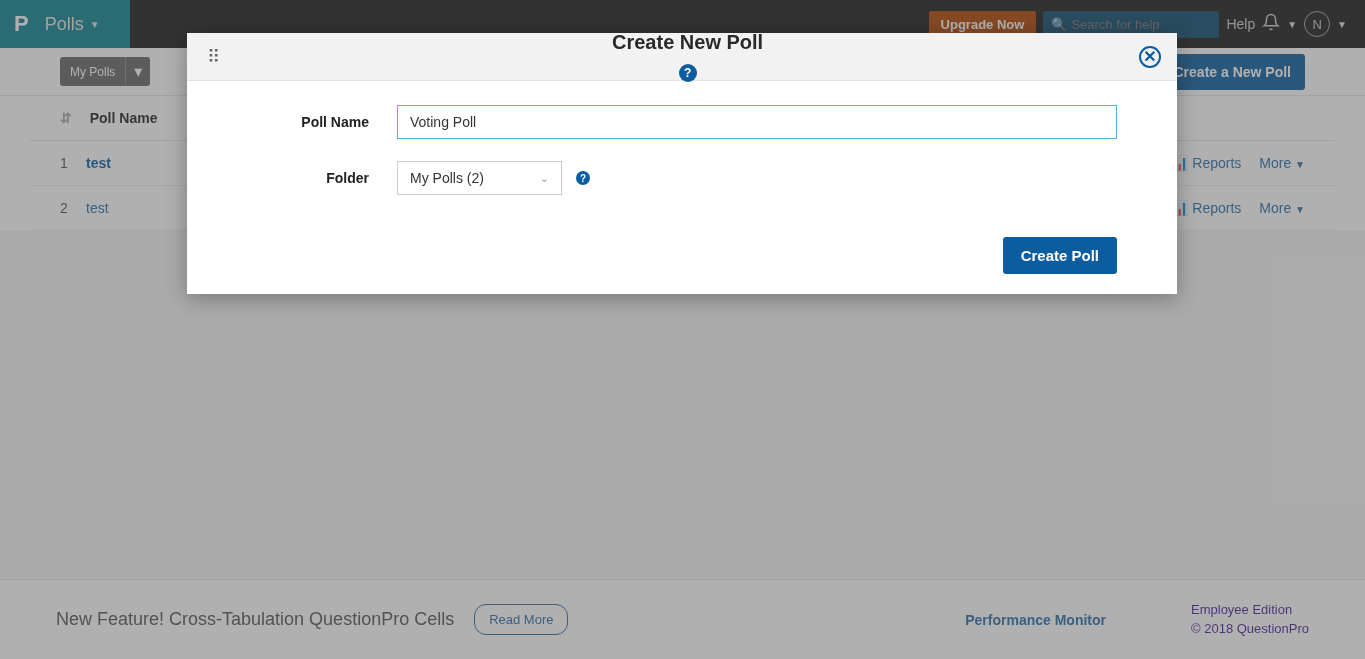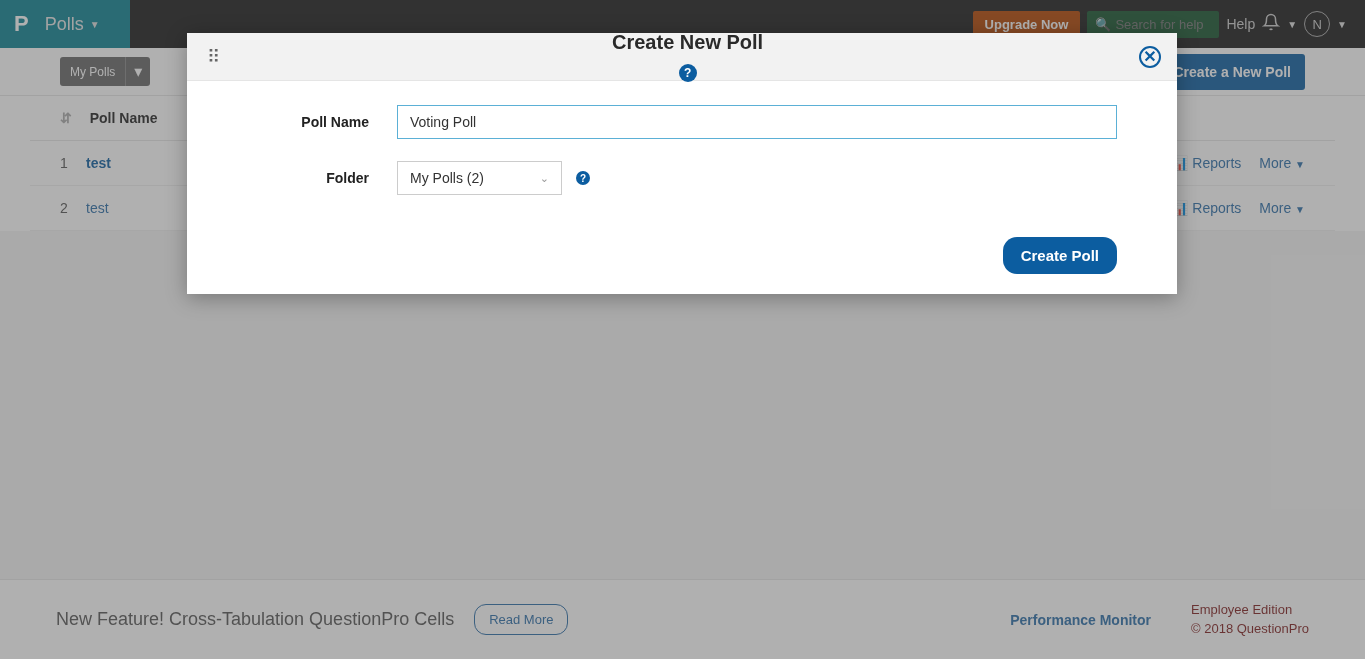--- a/index.html
+++ b/index.html
@@ -51,27 +51,27 @@
 .btn-upgrade {
   background: #b34400;
   color: #fff;
   border: none;
   padding: 6px 12px;
   font-size: 13px;
   font-weight: 600;
   border-radius: 2px;
 }
 .search-help {
-  background: #14532d;
+  background: #0c4a6e;
   border: none;
   color: #aaa;
   padding: 6px 10px 6px 28px;
   font-size: 13px;
   border-radius: 2px;
-  width: 132px;
+  width: 176px;
 }
 .search-wrap { position: relative; }
 .search-wrap .sicon { position: absolute; left: 8px; top: 6px; color: #888; font-size: 13px; }
 .help-link { color: #ccc; font-size: 14px; }
 .bell { color: #ccc; font-size: 18px; }
 .avatar-circle {
   width: 26px; height: 26px; border: 1px solid #aaa; border-radius: 50%;
   display: flex; align-items: center; justify-content: center;
   color: #ccc; font-size: 13px;
 }
@@ -154,21 +154,21 @@
   margin-left: 20px;
   border: 1px solid #2b6da8;
   color: #2b6da8;
   background: #fff;
   padding: 7px 14px;
   border-radius: 12px;
   font-size: 13px;
 }
 .footer-right { margin-left: auto; display: flex; gap: 40px; align-items: center; }
 .perf-mon { color: #2b6da8; font-size: 14px; font-weight: 600; }
-.edition { color: #7f1d1d; font-size: 13px; line-height: 1.4; }
+.edition { color: #4c1d95; font-size: 13px; line-height: 1.4; margin-left: 45px; }
 
 .overlay {
   position: absolute; inset: 0;
   background: rgba(80,80,80,0.45);
 }
 .modal {
   position: absolute;
   top: 33px;
   left: 187px;
   width: 990px;
@@ -239,21 +239,21 @@
   font-size: 10px; font-weight: 700;
 }
 .modal-footer { padding: 0 60px 20px; display: flex; justify-content: flex-end; }
 .btn-primary {
   background: #0c5da0;
   color: #fff;
   border: none;
   padding: 10px 18px;
   font-size: 15px;
   font-weight: 600;
-  border-radius: 14px;
+  border-radius: 3px;
 }
 </style>
 </head>
 <body>
 
 <div class="topbar">
   <div class="brand-block">
     <span class="brand-p">P</span>
     <span class="brand-title">
       <span>Polls</span>

